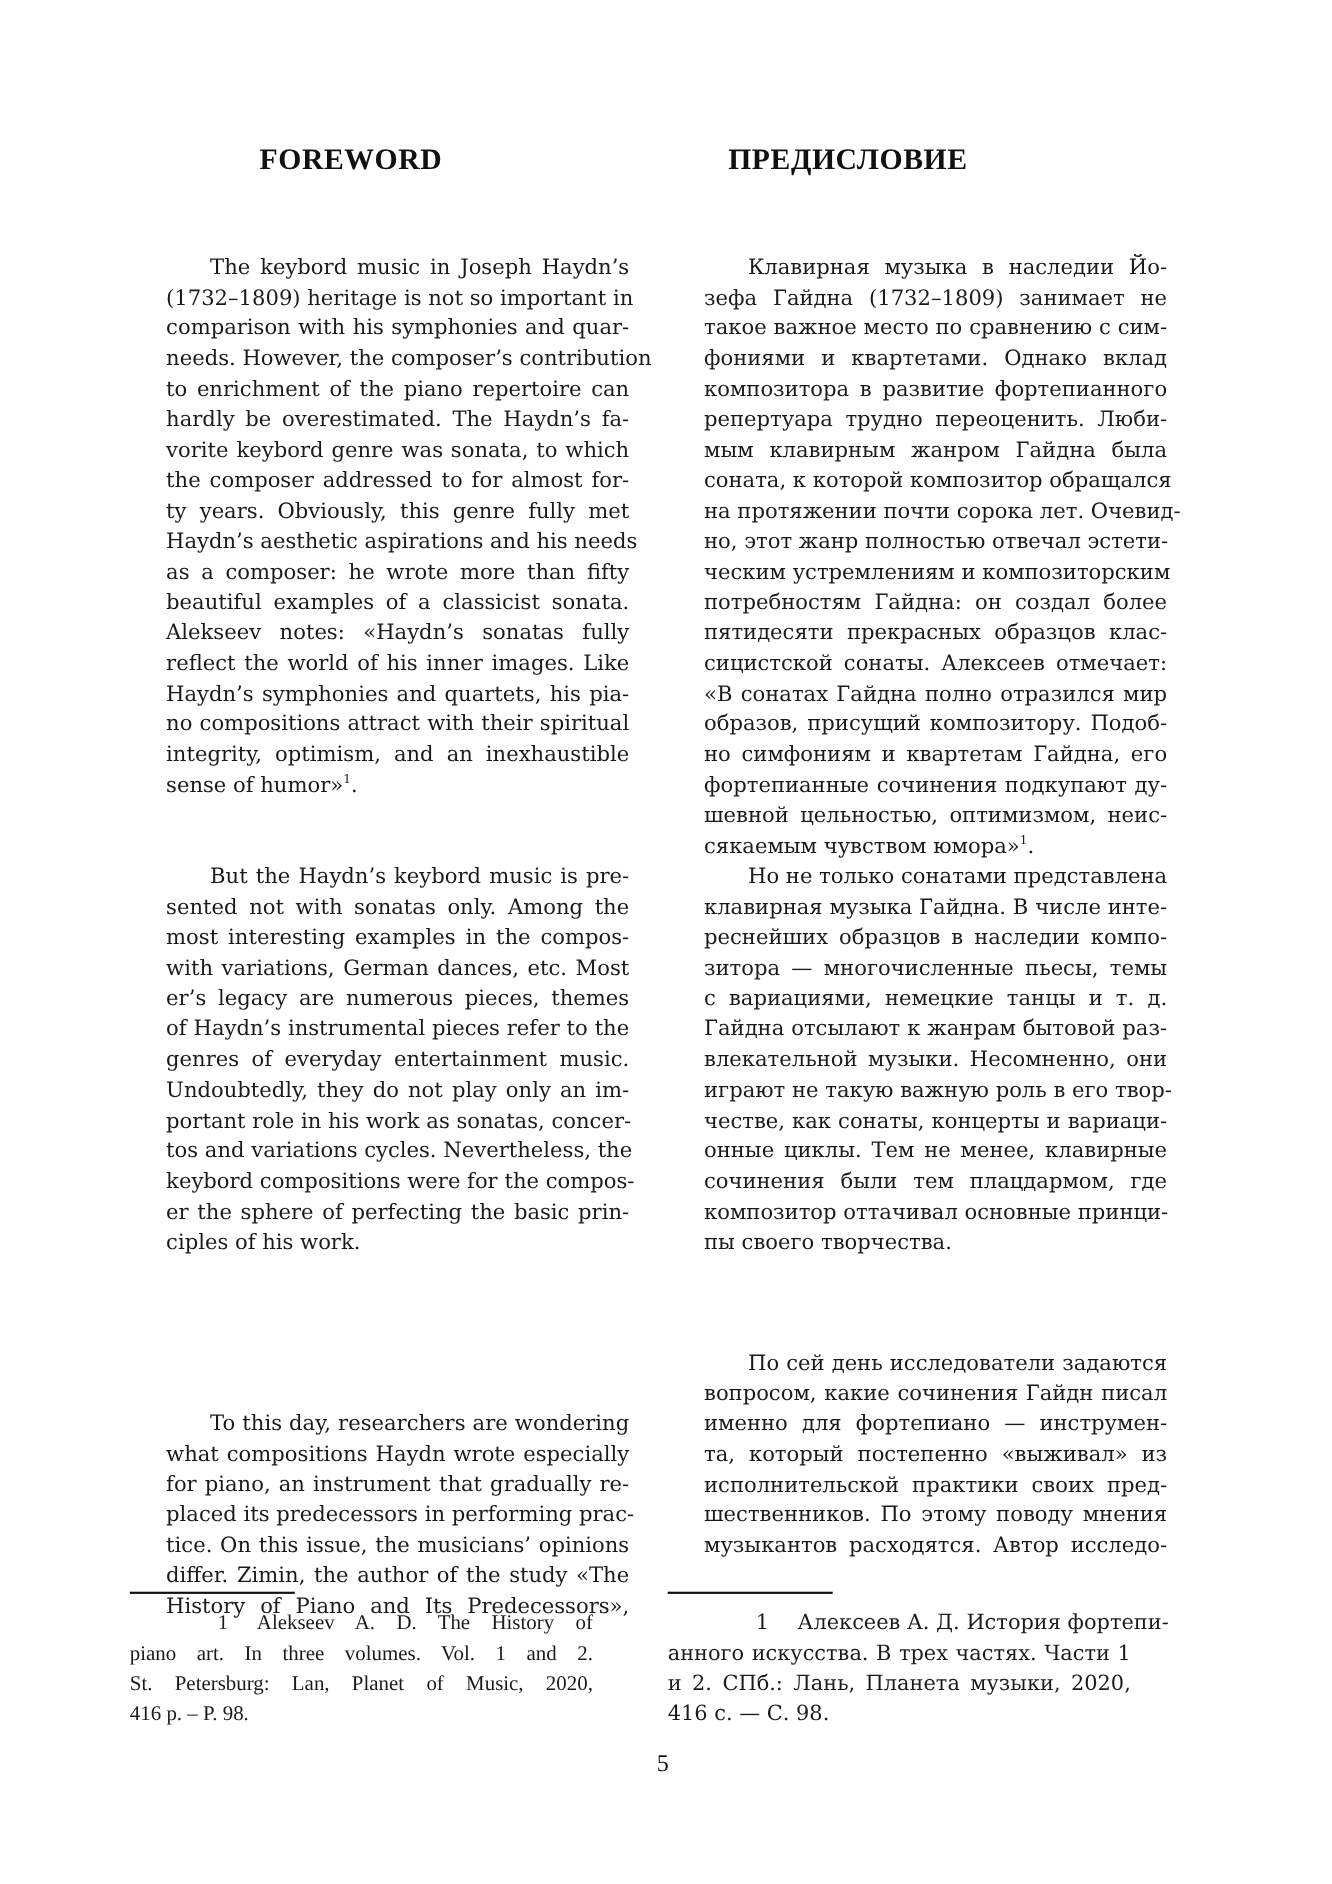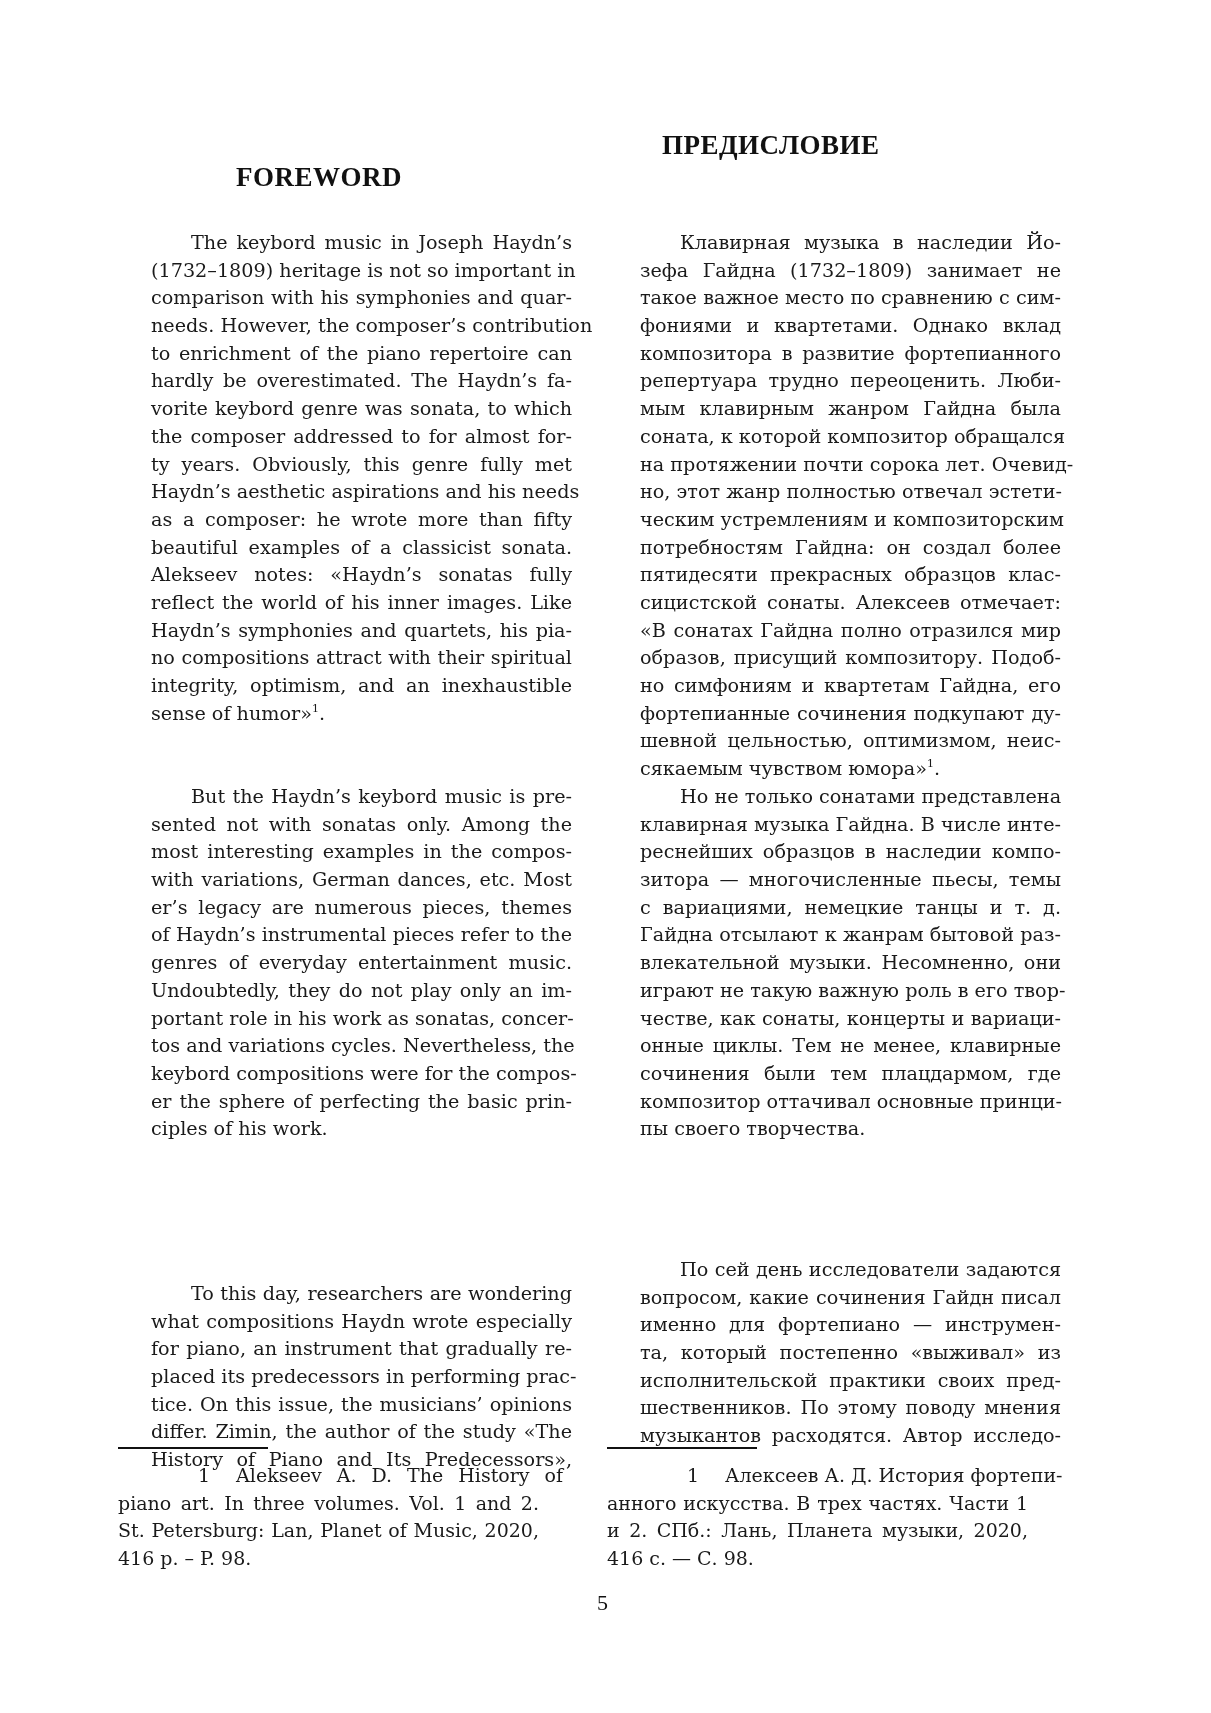--- a/index.html
+++ b/index.html
@@ -19,21 +19,21 @@
   .fn { position: absolute; left: 0; width: 421px; }
   .fn .line { font-size: 19px; }
   .fnnum { display: inline-block; }
   sup { font-size: 11px; vertical-align: 8px; line-height: 0; }
   .page-number { position: absolute; left: 597px; top: 1590px; font-family: "Liberation Serif", serif;
                  font-size: 22px; color: #111; }
 </style>
 </head>
 <body>
 
-<div class="heading" style="left:236px;margin-top:32px;">FOREWORD</div>
+<div class="heading" style="left:236px;">FOREWORD</div>
 <div class="heading" style="left:662px;">ПРЕДИСЛОВИЕ</div>
 
 <div class="col left">
   <div class="para" style="top:229px;">
     <span class="line indent">The keybord music in Joseph Haydn’s</span>
     <span class="line">(1732–1809) heritage is not so important in</span>
     <span class="line">comparison with his symphonies and quar-</span>
     <span class="line">needs. However, the composer’s contribution</span>
     <span class="line">to enrichment of the piano repertoire can</span>
     <span class="line">hardly be overestimated. The Haydn’s fa-</span>
@@ -72,21 +72,21 @@
     <span class="line">what compositions Haydn wrote especially</span>
     <span class="line">for piano, an instrument that gradually re-</span>
     <span class="line">placed its predecessors in performing prac-</span>
     <span class="line">tice. On this issue, the musicians’ opinions</span>
     <span class="line">differ. Zimin, the author of the study «The</span>
     <span class="line">History of Piano and Its Predecessors»,</span>
   </div>
 
   <div class="fn-rule" style="top:1447px;left:0;"></div>
 
-  <div class="fn" style="top:1462px;">
+  <div class="fn" style="top:1462px;font-family:Liberation Serif, serif;">
     <span class="line indent"><span class="fnnum" style="margin-right:26px;">1</span><span style="word-spacing:9px;">Alekseev A. D. The History of</span></span>
     <span class="line">piano art. In three volumes. Vol. 1 and 2.</span>
     <span class="line">St. Petersburg: Lan, Planet of Music, 2020,</span>
     <span class="line last">416 p. – P. 98.</span>
   </div>
 </div>
 
 <div class="col right">
   <div class="para" style="top:229px;">
     <span class="line indent">Клавирная музыка в наследии Йо-</span>
@@ -120,21 +120,21 @@
     <span class="line">Гайдна отсылают к жанрам бытовой раз-</span>
     <span class="line">влекательной музыки. Несомненно, они</span>
     <span class="line">играют не такую важную роль в его твор-</span>
     <span class="line">честве, как сонаты, концерты и вариаци-</span>
     <span class="line">онные циклы. Тем не менее, клавирные</span>
     <span class="line">сочинения были тем плацдармом, где</span>
     <span class="line">композитор оттачивал основные принци-</span>
     <span class="line last">пы своего творчества.</span>
   </div>
 
-  <div class="para" style="top:1256px;">
+  <div class="para" style="top:1225px;">
     <span class="line indent">По сей день исследователи задаются</span>
     <span class="line">вопросом, какие сочинения Гайдн писал</span>
     <span class="line">именно для фортепиано — инструмен-</span>
     <span class="line">та, который постепенно «выживал» из</span>
     <span class="line">исполнительской практики своих пред-</span>
     <span class="line">шественников. По этому поводу мнения</span>
     <span class="line">музыкантов расходятся. Автор исследо-</span>
   </div>
 
   <div class="fn-rule" style="top:1447px;left:0;"></div>

